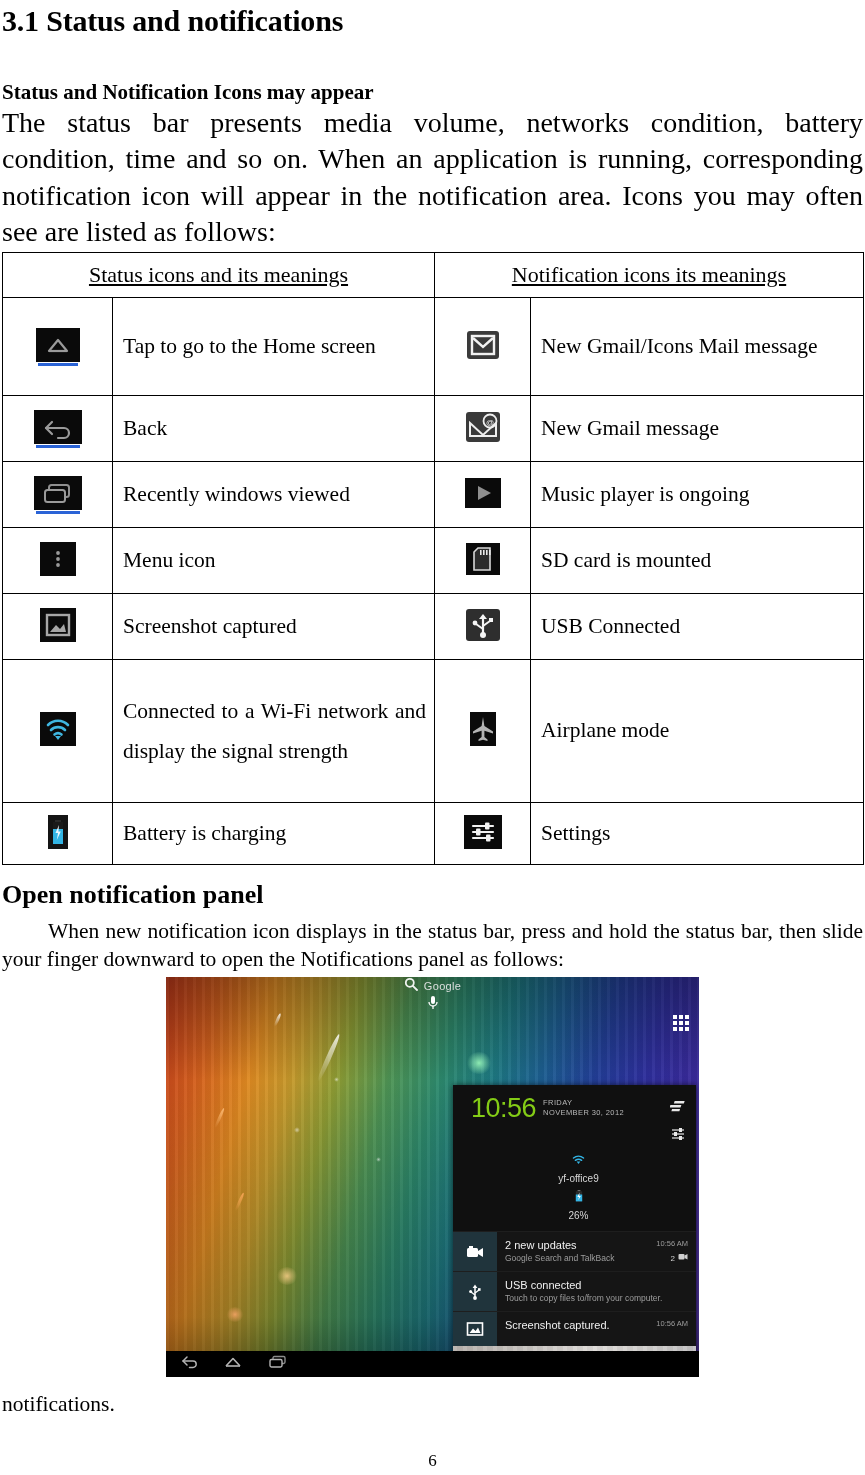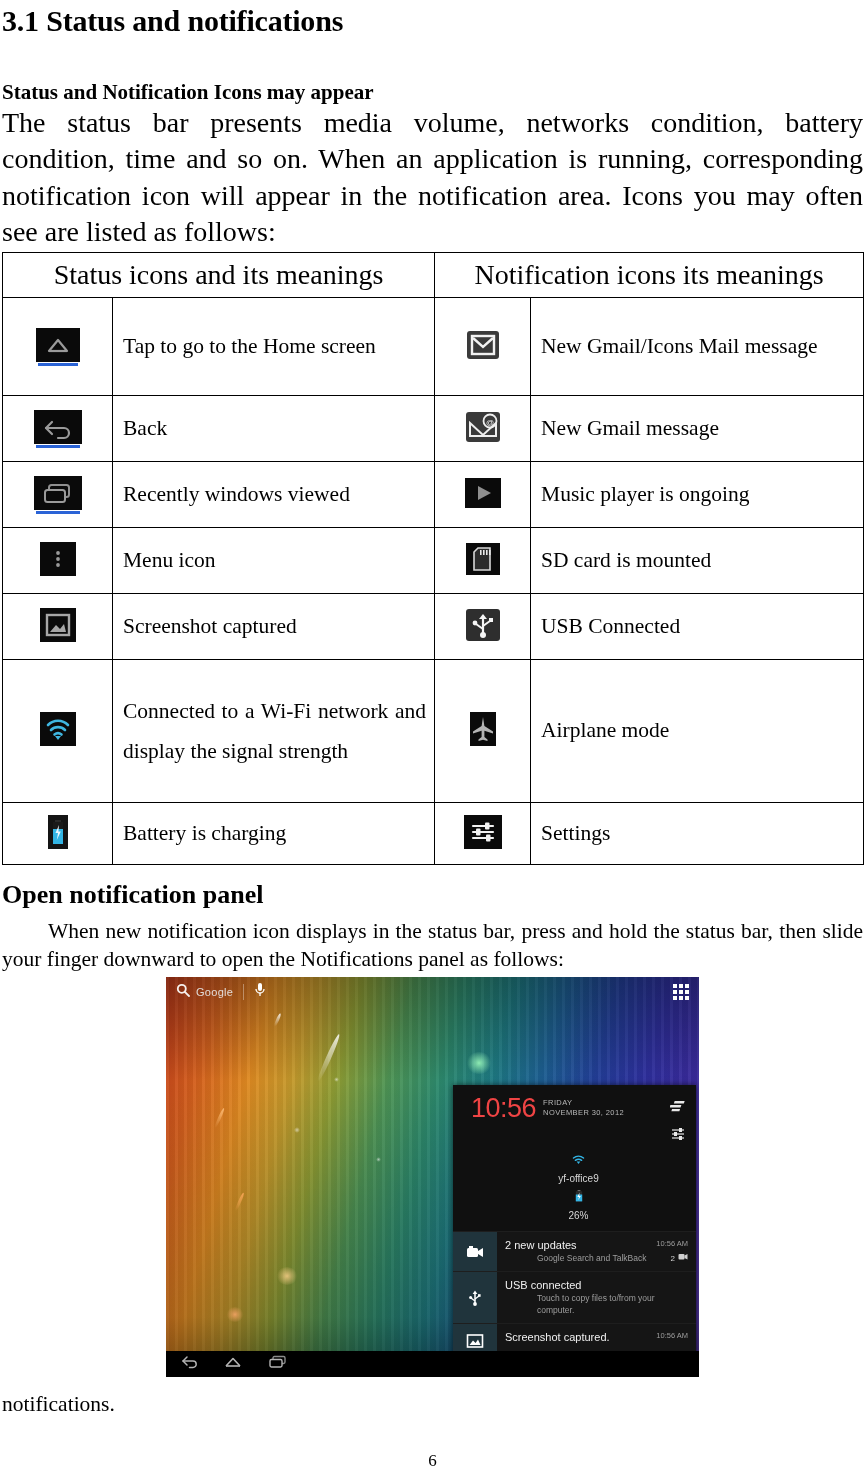--- a/index.html
+++ b/index.html
@@ -75,24 +75,25 @@
     margin: 2px 0 0 0;
     table-layout: fixed;
   }
   table.icon-table td, table.icon-table th {
     border: 1.4px solid #000;
     padding: 0;
     vertical-align: middle;
   }
   .th-cell {
     text-align: center;
-    font-size: 28px;
+    font-size: 22px;
     font-weight: normal;
     height: 44px;
     line-height: 44px;
+    text-decoration: underline;
   }
   .cell-text {
     font-size: 21.5px;
     line-height: 1.45;
     padding: 6px 8px 6px 10px;
     text-align: justify;
     text-justify: inter-word;
   }
   .cell-text.plain { text-align: left; line-height: 1.2; }
   .icon-cell {
@@ -173,20 +174,21 @@
   }
 
   .tab-topbar {
     position: absolute;
     left: 0; right: 0; top: 0;
     height: 30px;
     display: flex;
     align-items: center;
     padding: 0 10px;
     box-sizing: border-box;
+    flex-direction: column;
   }
   .g-search {
     display: flex;
     align-items: center;
     gap: 6px;
     opacity: 0.92;
   }
   .g-label {
     color: #e9e9e9;
     font-family: "Liberation Sans", sans-serif;
@@ -221,21 +223,21 @@
     box-shadow: 0 0 6px rgba(0,0,0,0.6);
     font-family: "Liberation Sans", sans-serif;
   }
   .shade-head {
     display: flex;
     align-items: flex-start;
     padding: 10px 10px 8px 18px;
     background: #101010;
   }
   .clock {
-    color: #ef4444;
+    color: #84cc16;
     font-size: 27px;
     line-height: 26px;
     font-weight: normal;
     letter-spacing: -0.5px;
   }
   .date-col {
     margin-left: 7px;
     margin-top: 3px;
     color: #b8b8b8;
     font-size: 7.5px;
@@ -284,21 +286,20 @@
   .rowtext { flex: 1; }
   .rowtitle {
     color: #f0f0f0;
     font-size: 11px;
     line-height: 14px;
   }
   .rowsub {
     color: #9d9d9d;
     font-size: 8.5px;
     line-height: 12px;
-    margin-left: 32px;
   }
   .rowmeta {
     text-align: center;
     color: #9d9d9d;
     font-size: 7.5px;
     line-height: 11px;
     padding-left: 4px;
     white-space: nowrap;
   }
   .rowmeta .cnt {

